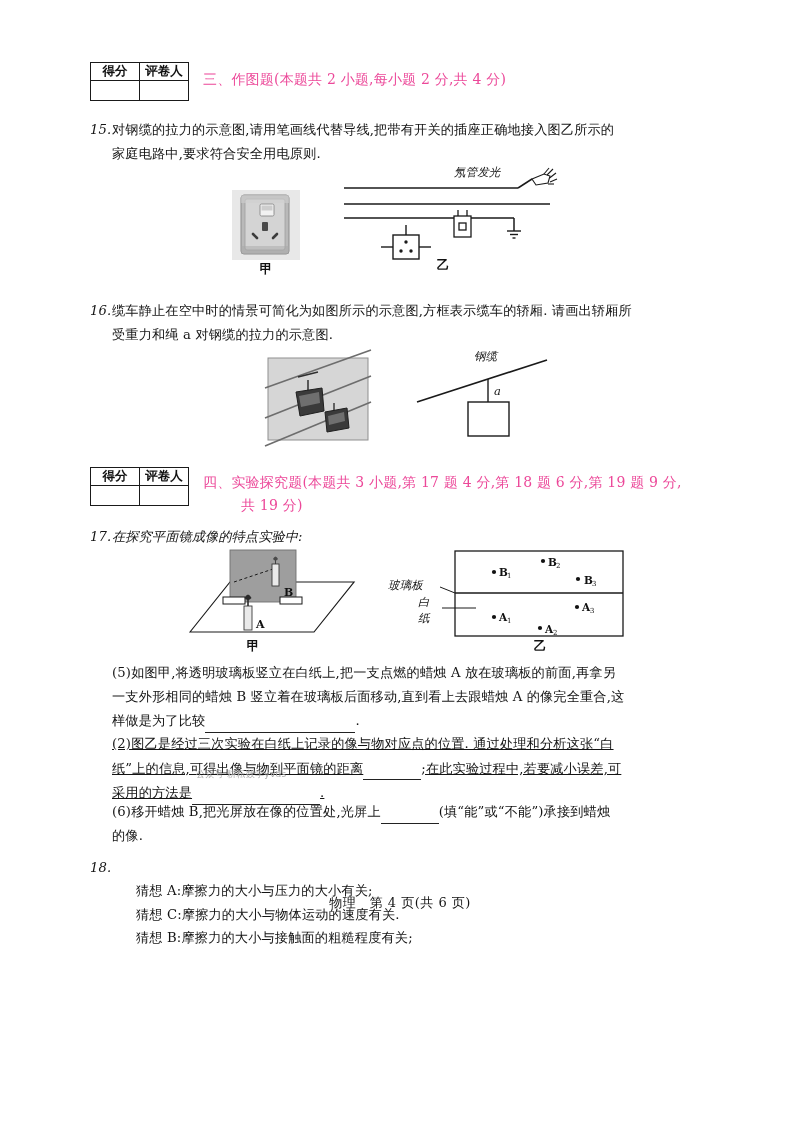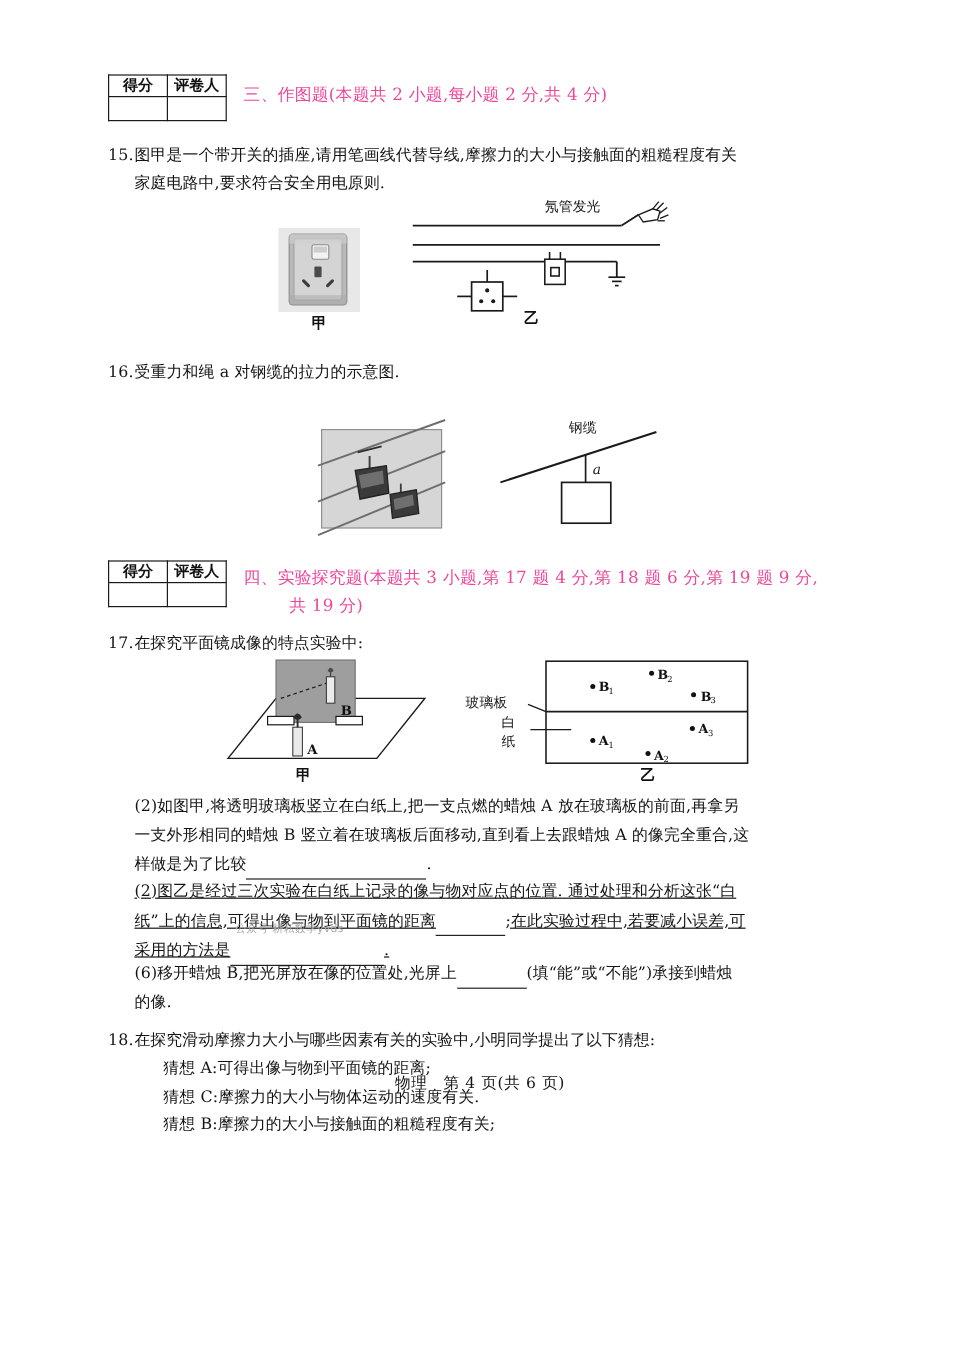--- a/index.html
+++ b/index.html
@@ -24,20 +24,21 @@
 
   
   .tx {
     position: absolute;
     font-family: "DejaVu Serif", "Liberation Serif", serif;
     font-size: 13.2px;
     line-height: 23px;
     color: #141414;
     white-space: nowrap;
     letter-spacing: 0.1px;
+    font-style: italic;
   }
   .body-blk {
     position: absolute;
     font-size: 13.2px;
     line-height: 23.5px;
     color: #141414;
     letter-spacing: 0.15px;
   }
   .ln { white-space: nowrap; display: block; }
   .ital { font-style: italic; }
@@ -124,21 +125,21 @@
       <td class="blank"></td>
       <td class="blank"></td>
     </tr>
   </tbody>
     </table>
 
   <div class="sec-head" style="left:203px; top:68px;">三、作图题(本题共 2 小题,每小题 2 分,共 4 分)</div>
 
   <div class="tx" style="left:90px; top:118px;">15.</div>
   <div class="body-blk" style="left:112px; top:118px; width:580px;">
-    <span class="ln">图甲是一个带开关的插座,请用笔画线代替导线,摩擦力的大小与接触面的粗糙程度有关</span>
+    <span class="ln">对钢缆的拉力的示意图,请用笔画线代替导线,把带有开关的插座正确地接入图乙所示的</span>
     <span class="ln">家庭电路中,要求符合安全用电原则.</span>
   </div>
 
   <div class="fig" style="left:232px; top:190px;">
     <svg width="68" height="70" viewBox="0 0 68 70">
       <rect x="0" y="0" width="68" height="70" fill="#e8e8e8"></rect>
 
       <rect x="9" y="5" width="48" height="59" rx="3" fill="#b9b9b9" stroke="#8d8d8d" stroke-width="1"></rect>
       <rect x="13" y="9" width="40" height="51" rx="2" fill="#d4d4d4" stroke="#a0a0a0" stroke-width="0.8"></rect>
 
@@ -200,20 +201,21 @@
         <line x1="122" y1="47" x2="122" y2="53"></line>
         <line x1="131" y1="47" x2="131" y2="53"></line>
       </g>
     </svg>
     <div class="tx" style="left:118px; top:-2px; font-size:11.5px;">氖管发光</div>
     <div class="fig-label" style="left:92px; top:94px; width:30px;">乙</div>
   </div>
 
   <div class="tx" style="left:90px; top:299px;">16.</div>
   <div class="body-blk" style="left:112px; top:299px; width:580px;">
+    <span class="ln">缆车静止在空中时的情景可简化为如图所示的示意图,方框表示缆车的轿厢. 请画出轿厢所</span>
     <span class="ln">受重力和绳 a 对钢缆的拉力的示意图.</span>
   </div>
 
   <div class="fig" style="left:268px; top:358px;">
     <svg width="100" height="82" viewBox="0 0 100 82">
       <rect x="0" y="0" width="100" height="82" fill="#d6d6d6" stroke="#8f8f8f" stroke-width="1"></rect>
       <g stroke="#6d6d6d" stroke-width="1.6">
         <line x1="-3" y1="30" x2="103" y2="-8"></line>
         <line x1="-3" y1="60" x2="103" y2="18"></line>
         <line x1="-3" y1="88" x2="103" y2="44"></line>
@@ -329,42 +331,41 @@
       <text x="182" y="66" font-family="DejaVu Serif, serif" font-size="10.5" font-weight="bold" fill="#111">A</text>
       <text x="190" y="68" font-family="DejaVu Serif, serif" font-size="7" fill="#111">3</text>
     </svg>
     <div class="tx" style="left:-12px; top:29px; font-size:11.5px;">玻璃板</div>
     <div class="tx" style="left:18px; top:46px; font-size:11.5px;">白</div>
     <div class="tx" style="left:18px; top:62px; font-size:11.5px;">纸</div>
     <div class="fig-label" style="left:125px; top:93px; width:30px;">乙</div>
   </div>
 
   <div class="body-blk" style="left:112px; top:661px; width:580px;">
-    <span class="ln">(2)如图甲,将透明玻璃板竖立在白纸上,把一支点燃的蜡烛 A 放在玻璃板的前面,再拿另</span>
+    <span class="ln">(5)如图甲,将透明玻璃板竖立在白纸上,把一支点燃的蜡烛 A 放在玻璃板的前面,再拿另</span>
     <span class="ln">一支外形相同的蜡烛 B 竖立着在玻璃板后面移动,直到看上去跟蜡烛 A 的像完全重合,这</span>
     <span class="ln"><span>样做是为了比较</span><span class="blank-u" style="width:150px;">&nbsp;</span><span>.</span></span>
   </div>
 
   <div class="body-blk" style="left:112px; top:732px; width:580px;text-decoration:underline;">
     <span class="ln">(2)图乙是经过三次实验在白纸上记录的像与物对应点的位置. 通过处理和分析这张“白</span>
     <span class="ln"><span>纸”上的信息,可得出像与物到平面镜的距离</span><span class="blank-u" style="width:58px;">&nbsp;</span><span>;在此实验过程中,若要减小误差,可</span></span>
     <span class="ln"><span>采用的方法是</span><span class="blank-u" style="width:128px;">&nbsp;</span><span>.</span></span>
   </div>
 
   <div class="watermark" style="left:196px; top:768px;">公众号  耕耘数学yvds</div>
 
   <div class="body-blk" style="left:112px; top:799px; width:580px;">
     <span class="ln"><span>(6)移开蜡烛 B,把光屏放在像的位置处,光屏上</span><span class="blank-u" style="width:58px;">&nbsp;</span><span>(填“能”或“不能”)承接到蜡烛</span></span>
     <span class="ln">的像.</span>
   </div>
 
   <div class="tx" style="left:90px; top:856px;">18.</div>
-  <div class="tx" style="left:112px; top:856px;">在探究滑动摩擦力大小与哪些因素有关的实验中,小明同学提出了以下猜想:</div>
 
   <div class="body-blk" style="left:136px; top:879px; width:560px;">
-    <span class="ln">猜想 A:可得出像与物到平面镜的距离;</span>
+    <span class="ln">猜想 A:摩擦力的大小与压力的大小有关;</span>
     <span class="ln">猜想 C:摩擦力的大小与物体运动的速度有关.</span>
     <span class="ln">猜想 B:摩擦力的大小与接触面的粗糙程度有关;</span>
   </div>
 
   <div class="footer" style="left:0; top:894px;">物理　第 4 页(共 6 页)</div>
 
 </div>
 
 </body></html>

